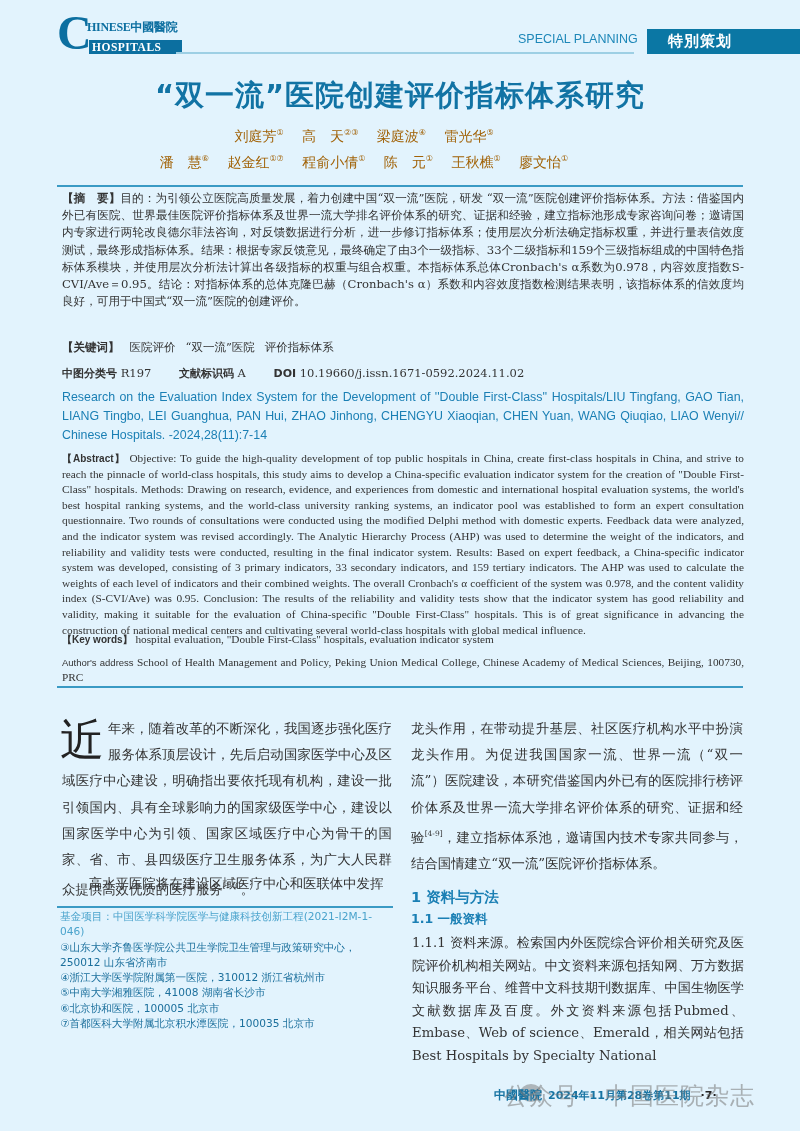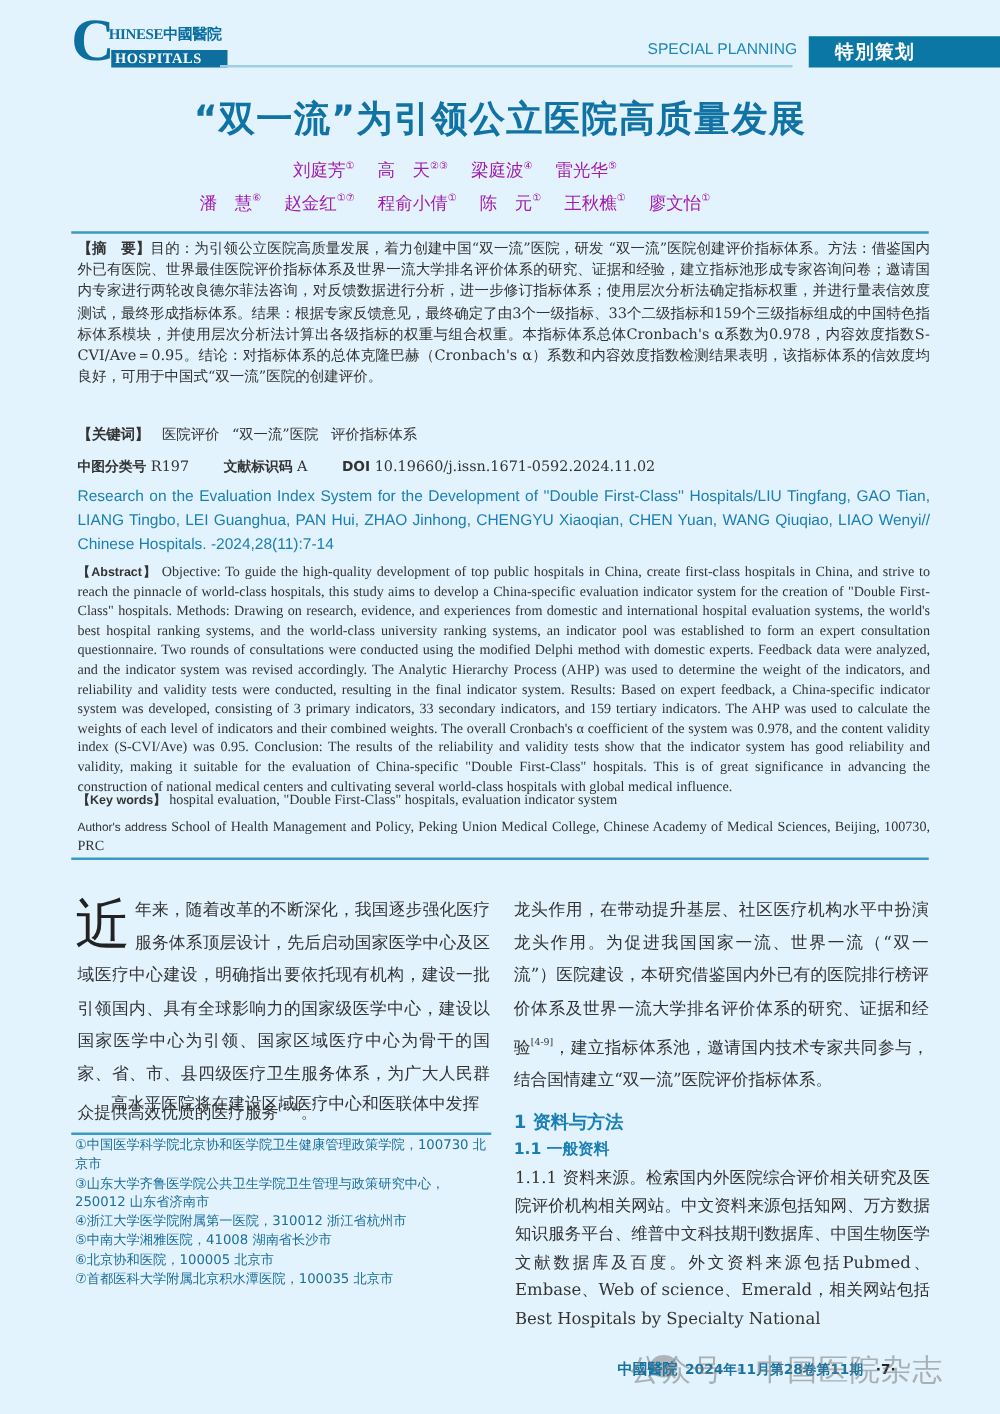--- a/index.html
+++ b/index.html
@@ -17,21 +17,21 @@
   .logo-c { position: absolute; left: 0; top: 0; font-family: "Liberation Serif", serif; font-weight: bold; font-size: 48px; line-height: 42px; color: #0c6fa0; }
   .logo-line1 { position: absolute; left: 30px; top: 7px; font-family: "Liberation Serif", serif; font-weight: bold; font-size: 12px; color: #0c6fa0; letter-spacing: -0.3px; white-space: nowrap; }
   .logo-line2 { position: absolute; left: 32px; top: 28px; background: #0c6fa0; color: #fff; font-family: "Liberation Serif", serif; font-weight: bold; font-size: 11.5px; padding: 1px 21px 0 3px; letter-spacing: 0.5px; white-space: nowrap; line-height: 13px; }
   .header-rule { left: 176px; top: 52px; width: 458px; height: 2px; background: #9dcfe4; }
   .section-en { left: 518px; top: 32px; font-family: "Liberation Sans", sans-serif; font-size: 12.5px; color: #1d87b8; white-space: nowrap; text-align: right; }
   .section-zh-box { left: 647px; top: 29px; width: 153px; height: 25px; background: #0b77a4; }
   .section-zh { left: 668px; top: 32px; color: #fff; font-weight: bold; font-size: 15px; letter-spacing: 1px; white-space: nowrap; }
 
   .title { left: 0; width: 800px; top: 76px; text-align: center; font-family: "DejaVu Sans", sans-serif; font-weight: bold; font-size: 29px; color: #1173a4; letter-spacing: 1px; }
 
-  .authors { left: 0; width: 742px; text-align: center; font-size: 14px; color: #a21caf; white-space: nowrap; }
+  .authors { left: 0; width: 742px; text-align: center; font-size: 14px; color: #a16207; white-space: nowrap; }
   .authors sup { font-size: 8px; vertical-align: 6px; margin-right: 14px; }
   .authors1 { top: 128px; }
   .authors2 { top: 154px; }
 
   .rule-top { left: 57px; top: 185px; width: 686px; height: 2px; background: #3a9ac4; }
   .rule-mid { left: 57px; top: 686px; width: 686px; height: 2px; background: #3a9ac4; }
 
   .abstract-zh { left: 62px; top: 190px; width: 682px; font-size: 11.6px; line-height: 17.2px; color: #333; text-align: justify; }
   .tag-bold { font-weight: bold; }
   .kw-zh { left: 62px; top: 340px; font-size: 11.5px; color: #333; white-space: nowrap; }
@@ -80,21 +80,21 @@
 <div class="abs logo">
   <span class="logo-c">C</span>
   <span class="logo-line1">HINESE中國醫院</span>
   <span class="logo-line2">HOSPITALS</span>
 </div>
 <div class="abs header-rule"></div>
 <div class="abs section-en">SPECIAL PLANNING</div>
 <div class="abs section-zh-box"></div>
 <div class="abs section-zh">特別策划</div>
 
-<div class="abs title">“双一流”为引领公立医院高质量发展</div>
+<div class="abs title">“双一流”医院创建评价指标体系研究</div>
 
 <div class="abs authors authors1">
   <span>刘庭芳</span><sup>①</sup>
   <span>高　天</span><sup>②③</sup>
   <span>梁庭波</span><sup>④</sup>
   <span>雷光华</span><sup>⑤</sup>
 </div>
 <div class="abs authors authors2">
   <span>潘　慧</span><sup>⑥</sup>
   <span>赵金红</span><sup>①⑦</sup>
@@ -140,21 +140,21 @@
 
 <div class="abs rule-mid"></div>
 
 <div class="abs col-left">
   <span class="dropcap">近</span><span>年来，随着改革的不断深化，我国逐步强化医疗服务体系顶层设计，先后启动国家医学中心及区域医疗中心建设，明确指出要依托现有机构，建设一批引领国内、具有全球影响力的国家级医学中心，建设以国家医学中心为引领、国家区域医疗中心为骨干的国家、省、市、县四级医疗卫生服务体系，为广大人民群众提供高效优质的医疗服务</span><sup>[1-3]</sup><span>。</span>
 </div>
 <div class="abs para2">高水平医院将在建设区域医疗中心和医联体中发挥</div>
 
 <div class="abs fn-rule"></div>
 <div class="abs footnotes">
-  <div>①中国医学科学院北京协和医学院卫生健康管理政策学院，100730  北京市</div>
+  <div class="fund">基金项目：中国医学科学院医学与健康科技创新工程(2021-I2M-1-046)</div>
   <div>③山东大学齐鲁医学院公共卫生学院卫生管理与政策研究中心，250012  山东省济南市</div>
   <div>④浙江大学医学院附属第一医院，310012  浙江省杭州市</div>
   <div>⑤中南大学湘雅医院，41008  湖南省长沙市</div>
   <div>⑥北京协和医院，100005  北京市</div>
   <div>⑦首都医科大学附属北京积水潭医院，100035  北京市</div>
 </div>
 
 <div class="abs col-right">
   <span>龙头作用，在带动提升基层、社区医疗机构水平中扮演龙头作用。为促进我国国家一流、世界一流（“双一流”）医院建设，本研究借鉴国内外已有的医院排行榜评价体系及世界一流大学排名评价体系的研究、证据和经验</span><sup>[4-9]</sup><span>，建立指标体系池，邀请国内技术专家共同参与，结合国情建立“双一流”医院评价指标体系。</span>
 </div>

